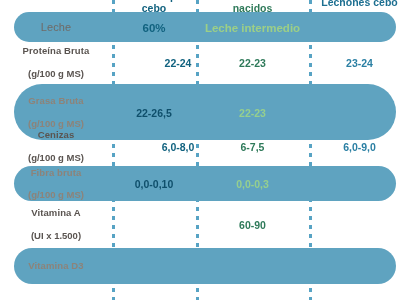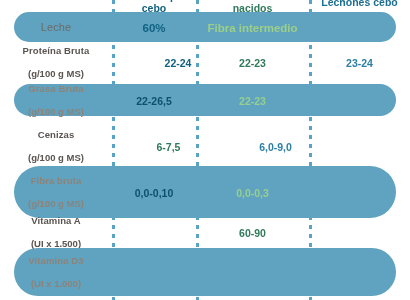--- a/index.html
+++ b/index.html
@@ -106,25 +106,25 @@
 
   .row.banded .val.v-leche-pct  { color: #11627f; }
   .row.banded .val.v-leche-lvl  { color: #9ccf87; }
 
   
   #row-leche { top: 12px; height: 30px; }
   #row-leche .lbl { font-size: 11px; color: #6f6a66; font-weight: normal; }
   #row-leche .val { font-size: 11.5px; text-align: right; }
 
   #row-proteina { top: 42px;  height: 40px; justify-content: center; }
-  #row-grasa    { top: 84px;  height: 32px; }
+  #row-grasa    { top: 84px;  height: 56px; }
   #row-cenizas  { top: 126px; height: 40px; align-items: center; }
-  #row-fibra    { top: 166px; height: 52px; }
-  #row-vitA     { top: 212px; height: 40px; }
-  #row-vitD3    { top: 248px; height: 48px; align-items: center; }
+  #row-fibra    { top: 166px; height: 35px; }
+  #row-vitA     { top: 204px; height: 40px; }
+  #row-vitD3    { top: 248px; height: 36px; align-items: center; }
   #row-vitE     { top: 290px; height: 40px; }
 </style>
 </head>
 <body>
 
 <div id="table-root">
 
   <div class="divider d1"></div>
   <div class="divider d2"></div>
   <div class="divider d3"></div>
@@ -138,21 +138,21 @@
 
   <div class="row banded" id="row-leche">
     <div class="band"></div>
     <div class="cell c-label">
       <span class="lbl">Leche</span>
     </div>
     <div class="cell c1">
       <span class="val v-leche-pct">60%</span>
     </div>
     <div class="cell c2">
-      <span class="val v-leche-lvl">Fibra intermedio</span>
+      <span class="val v-leche-lvl">Leche intermedio</span>
     </div>
     <div class="cell c3">
       <span class="val v-blue2"></span>
     </div>
   </div>
 
   <div class="row plain" id="row-proteina">
 
     <div class="cell c-label">
       <span class="lbl">Proteína Bruta</span>
@@ -184,20 +184,23 @@
     <div class="cell c3">
       <span class="val v-blue2"></span>
     </div>
   </div>
 
   <div class="row plain" id="row-cenizas">
 
     <div class="cell c-label">
       <span class="lbl">Cenizas</span>
       <span class="lbl-sub">(g/100 g MS)</span>
+    </div>
+    <div class="cell c1">
+      <span class="val v-blue">6,0-8,0</span>
     </div>
     <div class="cell c2">
       <span class="val v-green">6-7,5</span>
     </div>
     <div class="cell c3">
       <span class="val v-blue2">6,0-9,0</span>
     </div>
   </div>
 
   <div class="row banded" id="row-fibra">
@@ -231,21 +234,20 @@
     </div>
     <div class="cell c3">
       <span class="val v-blue2"></span>
     </div>
   </div>
 
   <div class="row banded" id="row-vitD3">
     <div class="band"></div>
     <div class="cell c-label">
       <span class="lbl">Vitamina D3</span>
-      <span class="lbl-sub">(UI x 1.000)</span>
     </div>
     <div class="cell c1">
       <span class="val v-blue"></span>
     </div>
     <div class="cell c3">
       <span class="val v-blue2"></span>
     </div>
   </div>
 
   <div class="row plain" id="row-vitE">

